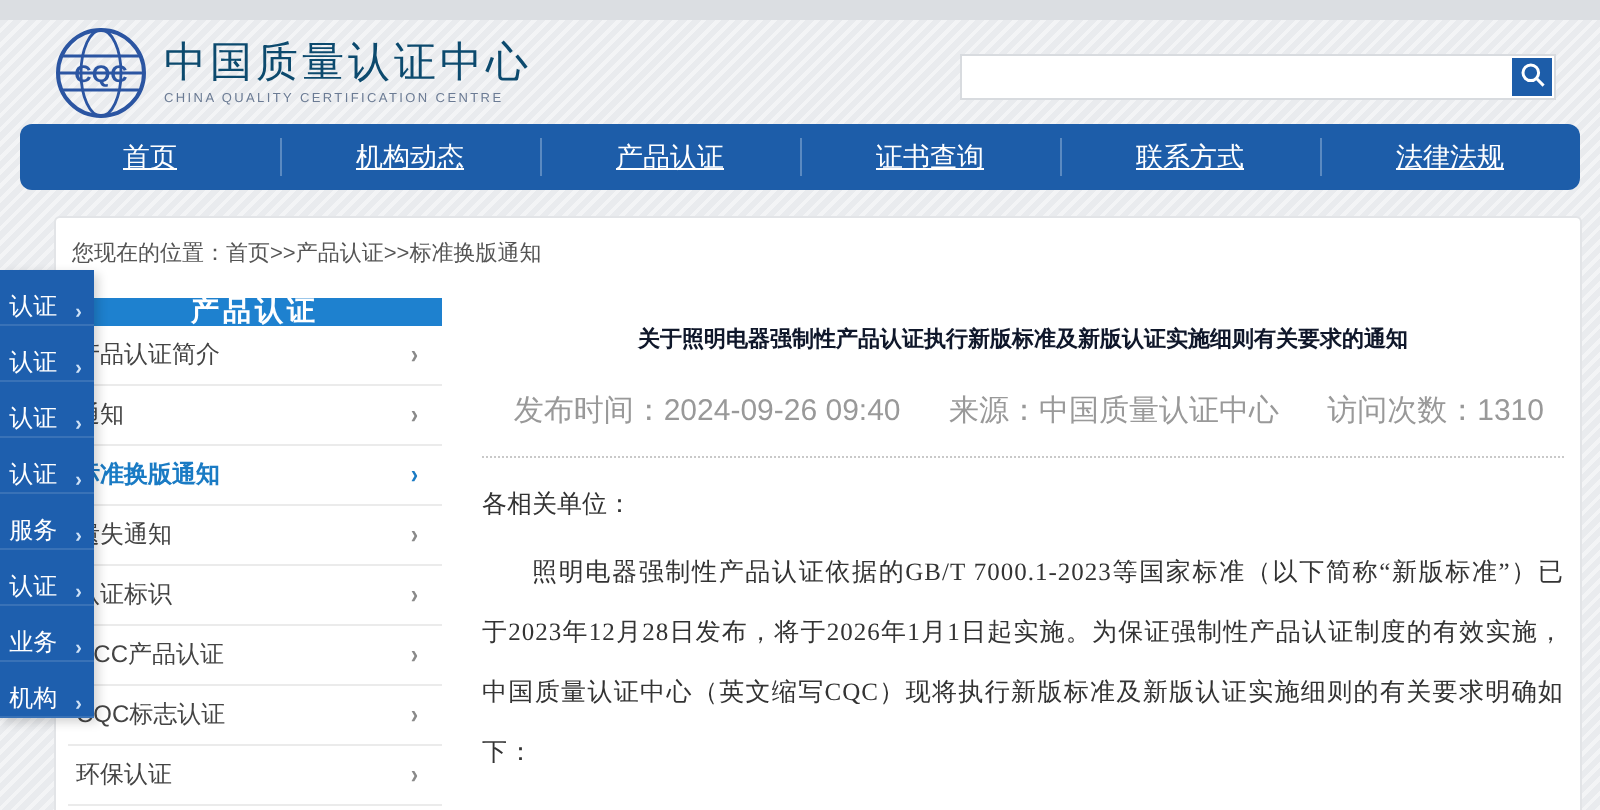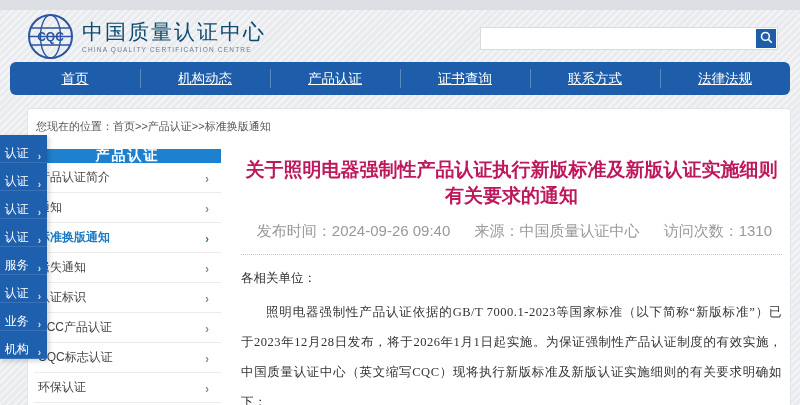--- a/index.html
+++ b/index.html
@@ -44,21 +44,21 @@
   .sidebar-header { height:14px; background:#1e81cf; color:#fff; font-size:14px; font-weight:bold;
     display:flex; align-items:center; justify-content:center; letter-spacing:2px; }
   .sidebar-item { height:30px; display:flex; align-items:center; justify-content:space-between;
     padding:0 12px 0 4px; font-size:12px; color:#444; border-bottom:1px solid #ebebeb; cursor:pointer; background:#fff; }
   .sidebar-item .arrow { color:#8a8a8a; font-size:11px; font-weight:bold; transform:scaleY(1.2); }
   .sidebar-item.active { color:#1a7bc4; font-weight:bold; }
   .sidebar-item.active .arrow { color:#1a7bc4; }
 
   
   .article { position:absolute; left:213px; top:40px; width:541px; }
-  .article-title { margin-top:8px; font-size:19px; font-weight:bold; color:#be185d;
+  .article-title { margin-top:8px; font-size:11px; font-weight:bold; color:#0f172a;
     text-align:center; line-height:26px; }
   .article-meta { margin-top:13px; text-align:right; font-size:15px; color:#999;
     padding-bottom:13px; border-bottom:1px dotted #c9c9c9; }
   .article-meta span { margin:0 10px; }
   .article-body { font-family:"Liberation Serif","DejaVu Serif",serif; font-size:12.5px; color:#333; }
   .salutation { margin-top:12px; line-height:22px; }
   .para { margin-top:8px; line-height:30px; text-indent:2em; text-align:justify; letter-spacing:.5px; }
 
   
   .flyout { position:absolute; left:0; top:135px; width:47px; background:#1e5fae; z-index:20;

